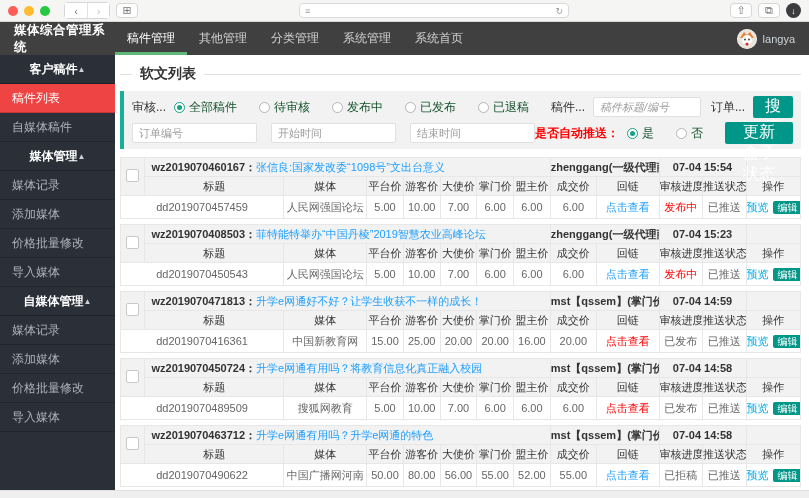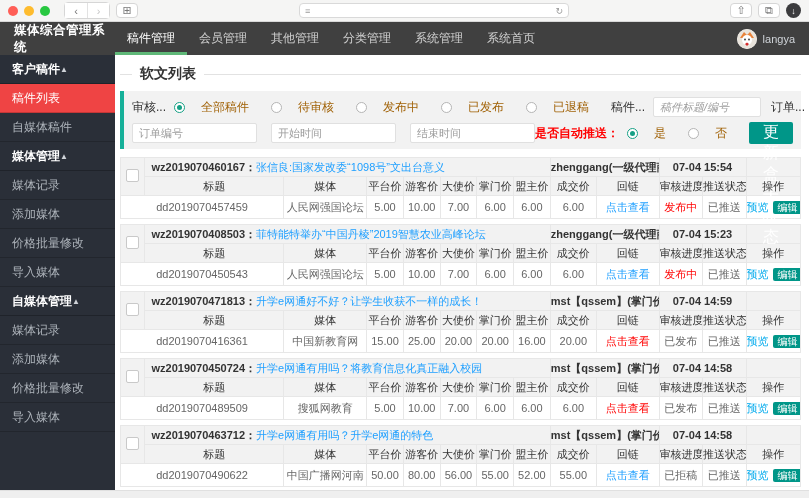--- a/index.html
+++ b/index.html
@@ -25,39 +25,39 @@
   .menu { display:flex; }
   .menu-item { display:flex; align-items:center; padding:16px 12px; color:rgba(255,255,255,.75); cursor:pointer; position:relative; font-size:12px; }
   .menu-item.active { color:#fff; }
   .menu-item.active::after { content:""; position:absolute; left:0; right:0; bottom:0; height:3px; background:#5fb878; }
   .nav-user { margin-left:auto; display:flex; align-items:center; gap:6px; padding-right:14px; color:#cfd3d8; font-size:11px; }
   .avatar { width:20px; height:20px; border-radius:50%; background:#f1f1f1; overflow:hidden; display:block; }
 
   
   .app { display:flex; height:435px; background:#fff; }
   .sidebar { width:115px; background:#2a2f38; flex-shrink:0; }
-  .sb-group-title { height:29px; display:flex; align-items:center; justify-content:flex-start; padding:0 12px; color:#fff; font-weight:bold; border-bottom:1px solid rgba(0,0,0,.25); cursor:pointer; }
+  .sb-group-title { height:29px; display:flex; align-items:center; justify-content:center; padding:0 12px; color:#fff; font-weight:bold; border-bottom:1px solid rgba(0,0,0,.25); cursor:pointer; }
   .sb-arrow { font-size:8px; color:#cfd3d8; }
   .sb-item { height:29px; display:flex; align-items:center; padding:0 12px; color:#aeb4bb; border-bottom:1px solid rgba(0,0,0,.18); cursor:pointer; }
   .sb-item.active { background:#ef4444; color:#fff; }
 
   .main { flex:1; padding:8px 8px 0 5px; overflow:hidden; background:#fff; }
 
   
   .page-title { display:flex; align-items:center; margin:2px 0 8px 0; }
   .page-title .line-s { width:12px; height:1px; background:#e2e2e2; margin-right:8px; }
   .page-title .txt { font-size:14px; font-weight:bold; color:#333; }
   .page-title .line-l { flex:1; height:1px; background:#e2e2e2; margin-left:8px; }
 
   
   .filter { background:#f2f2f2; border-left:4px solid #16b099; padding:5px 8px; margin-bottom:8px; }
   .f-row { display:flex; align-items:center; height:22px; }
   .f-row + .f-row { margin-top:4px; }
   .f-label { color:#333; margin-right:8px; white-space:nowrap; }
-  .radio { display:flex; align-items:center; gap:16px; margin-right:22px; cursor:pointer; color:#a16207; white-space:nowrap; }
+  .radio { display:flex; align-items:center; gap:4px; margin-right:22px; cursor:pointer; color:#14532d; white-space:nowrap; }
   .radio .dot { width:11px; height:11px; border-radius:50%; border:1px solid #b5b5b5; background:#fff; position:relative; flex-shrink:0; }
   .radio.checked .dot { border-color:#16a085; }
   .radio.checked .dot::after { content:""; position:absolute; left:2px; top:2px; width:5px; height:5px; border-radius:50%; background:#16a085; }
   .f-input { height:20px; border:1px solid #e0e0e0; background:#fff; padding:0 6px; font-size:11px; color:#333; border-radius:2px; font-family:inherit; }
   .f-input::placeholder { color:#9c9c9c; }
   .btn { border:none; border-radius:2px; background:#009688; color:#fff; font-size:16px; padding:0 12px; height:22px; cursor:pointer; font-family:inherit; }
   .red-label { color:#ff0000; font-weight:bold; margin-right:8px; white-space:nowrap; }
   .spacer { flex:1; }
 
   
@@ -102,21 +102,20 @@
     <span class="chrome-btn boxed">⇧</span>
     <span class="chrome-btn boxed">⧉</span>
     <span class="dl-circle">↓</span>
   </div>
 </div>
 
 <div class="navbar">
   <div class="brand">媒体综合管理系统</div>
   <div class="menu" id="nav-menu">
       <div class="menu-item active">稿件管理</div>
-      <div class="menu-item">会员管理</div>
       <div class="menu-item">其他管理</div>
       <div class="menu-item">分类管理</div>
       <div class="menu-item">系统管理</div>
       <div class="menu-item">系统首页</div>
     </div>
   <div class="nav-user">
     <span class="avatar">
       <svg viewBox="0 0 20 20" width="20" height="20">
         <circle cx="10" cy="10" r="10" fill="#e9e4dc"></circle>
         <path d="M3 9 L7 3 L10 6 L13 3 L17 9 Z" fill="#e8833a"></path>

